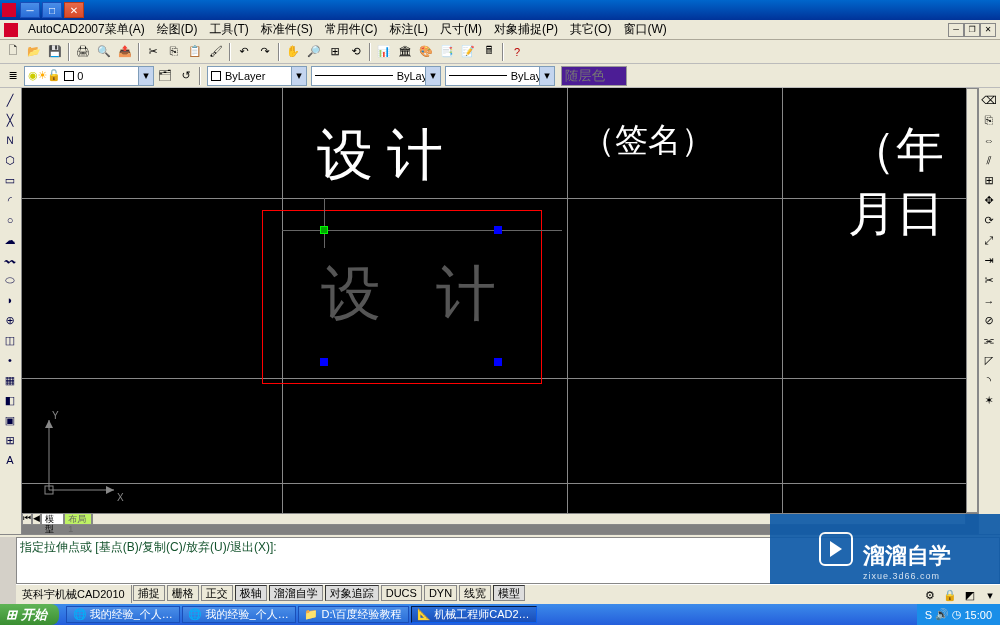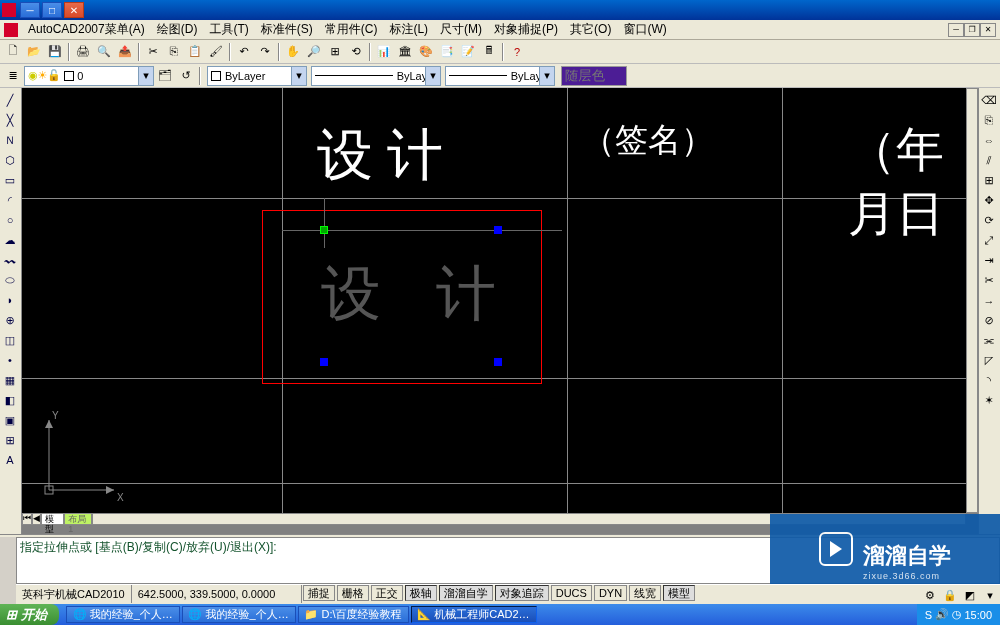--- a/index.html
+++ b/index.html
@@ -265,21 +265,20 @@
 </div>
 
 <div class="cmd-resize"></div>
 
 <div class="cmd-area">
   <div class="cmd-line">指定拉伸点或 [基点(B)/复制(C)/放弃(U)/退出(X)]:</div>
 </div>
 
 <div class="status-bar">
   <div class="sb-text">英科宇机械CAD2010</div>
-  <div class="sb-text" style="min-width:170px;">642.5000, 339.5000, 0.0000</div>
   <div class="sb-btn">捕捉</div>
   <div class="sb-btn">栅格</div>
   <div class="sb-btn">正交</div>
   <div class="sb-btn active">极轴</div>
   <div class="sb-btn active">溜溜自学</div>
   <div class="sb-btn active">对象追踪</div>
   <div class="sb-btn">DUCS</div>
   <div class="sb-btn">DYN</div>
   <div class="sb-btn">线宽</div>
   <div class="sb-btn active">模型</div>

